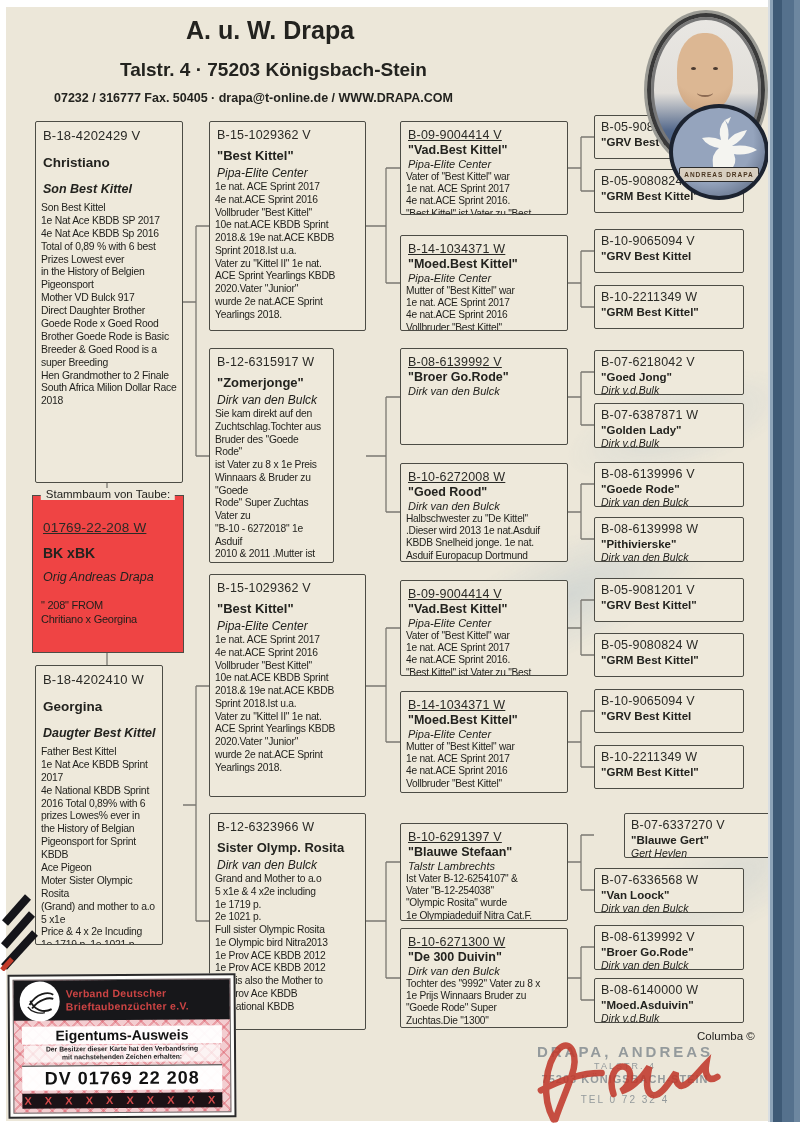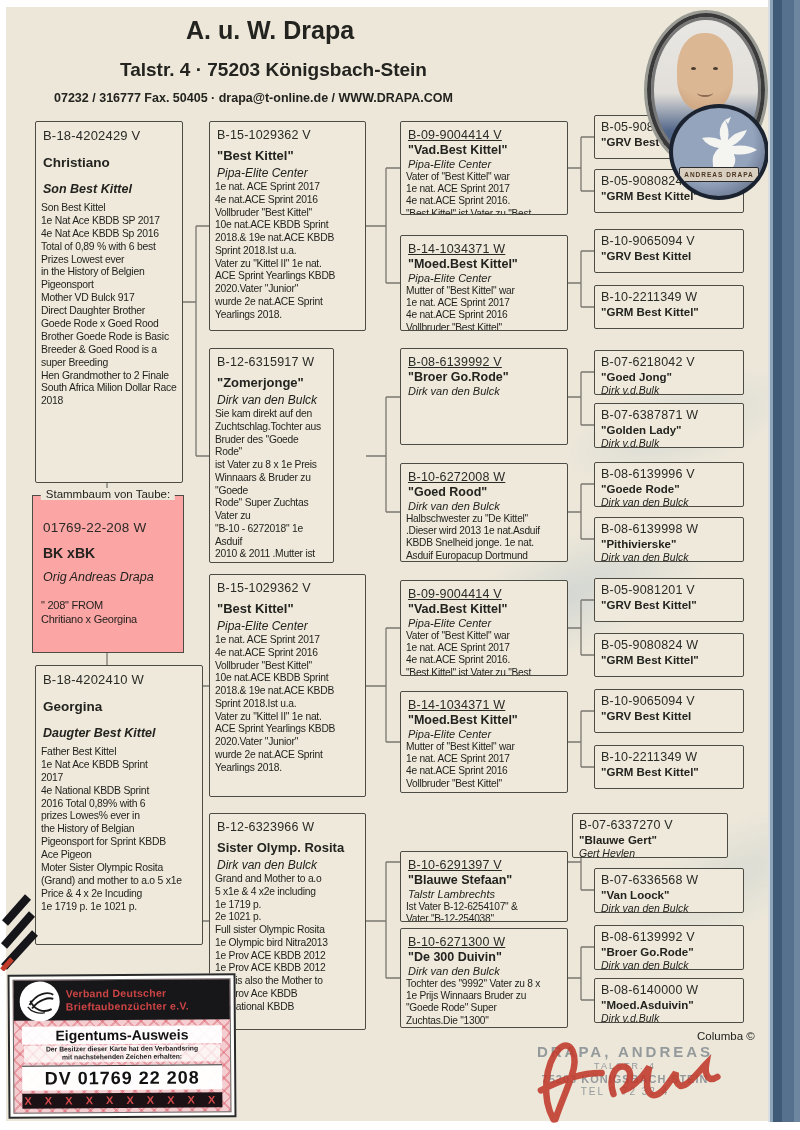--- a/index.html
+++ b/index.html
@@ -50,24 +50,24 @@
   .c3 .ring{margin-bottom:1px;text-decoration:underline;}
   .c3 .bname{font-size:12.5px;margin-bottom:1px;}
   .c3 .strain{font-size:11px;margin-bottom:1px;}
   .c3 .bbody{font-size:10.2px;line-height:1.2;}
   .c4{padding:3px 6px;}
   .c4 .ring{margin:1px 0 2px 0;}
   .c4 .bname{font-size:11.5px;margin:0 0 1px 0;}
   .c4 .strain{font-size:10.5px;margin:0;}
   
   .subject{position:absolute;left:32px;top:495px;width:152px;height:158px;border:1px solid #4c4c45;
-           background:#fca5a5;z-index:3;box-sizing:border-box;padding:22px 8px 6px 8px;}
+           background:#ef4444;z-index:3;box-sizing:border-box;padding:22px 8px 6px 8px;}
   .subject-label{position:absolute;top:-8px;left:50%;transform:translateX(-50%);background:#ece7d9;
            padding:0 5px;font-size:11.5px;white-space:nowrap;}
-  .subject .ring{font-size:13.5px;margin-bottom:10px;}
+  .subject .ring{font-size:13.5px;margin-bottom:10px;text-decoration:underline;}
   .subject .bname{font-size:14px;margin-bottom:9px;}
   .subject .strain{font-size:12.5px;margin-bottom:15px;}
   .subject .bbody{font-size:11px;}
   
   .connectors{position:absolute;left:0;top:0;z-index:2;pointer-events:none;}
   
   .stamp{position:absolute;left:8px;top:974px;width:228px;height:144px;background:#fdfdfb;
          border:2px solid #2a2a2a;padding:3px;box-sizing:border-box;transform:rotate(-.4deg);z-index:6;}
   .stamp-in{width:100%;height:100%;box-sizing:border-box;border:1px solid #6a6a6a;position:relative;
          background-color:#f3cdd0;
@@ -86,21 +86,21 @@
          font-size:18px;font-weight:bold;color:#111;letter-spacing:1px;padding:2px 0 1px 0;}
   .stamp-pattern{background:#1c1216;margin:3px 8px 4px 8px;height:15px;overflow:hidden;text-align:center;
          color:#d34a4a;font-size:11px;font-weight:bold;letter-spacing:5px;line-height:15px;}
   
   .columba{position:absolute;left:697px;top:1030px;font-size:11.5px;z-index:4;color:#1d1d1b;}
   .addr-stamp{position:absolute;left:518px;top:1043px;width:214px;text-align:center;z-index:4;
          color:#949a9c;}
   .addr-stamp .l1{font-size:15px;font-weight:bold;letter-spacing:3px;}
   .addr-stamp .l2{font-size:9px;letter-spacing:2px;margin-top:1px;}
   .addr-stamp .l3{font-size:11px;font-weight:bold;letter-spacing:1px;margin-top:2px;}
-  .addr-stamp .l4{font-size:10px;letter-spacing:2px;margin-top:1px;}
+  .addr-stamp .l4{font-size:10px;letter-spacing:2px;margin-top:9px;}
   .signature{position:absolute;left:520px;top:1026px;z-index:7;transform:rotate(-5deg);}
   .stripes{position:absolute;left:0px;top:891px;z-index:4;}
   
   .edge-strip{position:absolute;right:0;top:0;width:32px;height:1122px;z-index:8;
         background:linear-gradient(90deg,#d9dee2 0 2px,#8ca3b8 2px 5px,#3e5a76 5px 14px,#55718d 14px 26px,#6d87a0 26px 32px);}
 </style>
 </head>
 <body>
 
 <div class="paper"></div>
@@ -170,21 +170,21 @@
 
 <div class="subject">
   <div class="subject-label">Stammbaum von Taube:</div>
   <div class="ring">01769-22-208 W</div>
   <div class="bname">BK xBK</div>
   <div class="strain">Orig Andreas Drapa</div>
   <div class="bbody">" 208" FROM
 Chritiano x Georgina</div>
 </div>
 
-<div class="box c1" style="left:35px;top:665px;width:168px;height:280px">
+<div class="box c1" style="left:35px;top:665px;width:128px;height:280px">
   <div class="ring">B-18-4202410 W</div>
   <div class="bname">Georgina</div>
   <div class="subtitle">Daugter Best Kittel</div>
   <div class="bbody">Father Best Kittel
 1e Nat Ace  KBDB Sprint
 2017
 4e National KBDB Sprint
 2016 Total 0,89% with 6
 prizes Lowes% ever in
 the History of Belgian
@@ -304,21 +304,21 @@
 </div>
 <div class="box c3" style="left:400px;top:691px;width:168px;height:102px">
   <div class="ring">B-14-1034371 W</div>
   <div class="bname">"Moed.Best Kittel"</div>
   <div class="strain">Pipa-Elite Center</div>
   <div class="bbody">Mutter of "Best Kittel" war
 1e nat. ACE Sprint 2017
 4e nat.ACE Sprint 2016
 Vollbruder "Best Kittel"</div>
 </div>
-<div class="box c3" style="left:400px;top:851px;width:168px;height:71px">
+<div class="box c3" style="left:400px;top:823px;width:168px;height:98px">
   <div class="ring">B-10-6291397 V</div>
   <div class="bname">"Blauwe Stefaan"</div>
   <div class="strain">Talstr Lambrechts</div>
   <div class="bbody">Ist Vater  B-12-6254107" &amp;
 Vater  "B-12-254038"
 "Olympic Rosita" wurde
 1e Olympiadeduif Nitra Cat.F.</div>
 </div>
 <div class="box c3" style="left:400px;top:928px;width:168px;height:100px">
   <div class="ring">B-10-6271300 W</div>
@@ -375,21 +375,21 @@
   <div class="bname">"GRM Best Kittel"</div>
 </div>
 <div class="box c4" style="left:594px;top:689px;width:150px;height:44px">
   <div class="ring">B-10-9065094 V</div>
   <div class="bname">"GRV Best Kittel</div>
 </div>
 <div class="box c4" style="left:594px;top:745px;width:150px;height:44px">
   <div class="ring">B-10-2211349 W</div>
   <div class="bname">"GRM Best Kittel"</div>
 </div>
-<div class="box c4" style="left:572px;top:813px;width:156px;height:45px">
+<div class="box c4" style="left:624px;top:813px;width:156px;height:45px">
   <div class="ring">B-07-6337270 V</div>
   <div class="bname">"Blauwe Gert"</div>
   <div class="strain">Gert Heylen</div>
 </div>
 <div class="box c4" style="left:594px;top:868px;width:150px;height:45px">
   <div class="ring">B-07-6336568 W</div>
   <div class="bname">"Van Loock"</div>
   <div class="strain">Dirk van den Bulck</div>
 </div>
 <div class="box c4" style="left:594px;top:925px;width:150px;height:45px">

